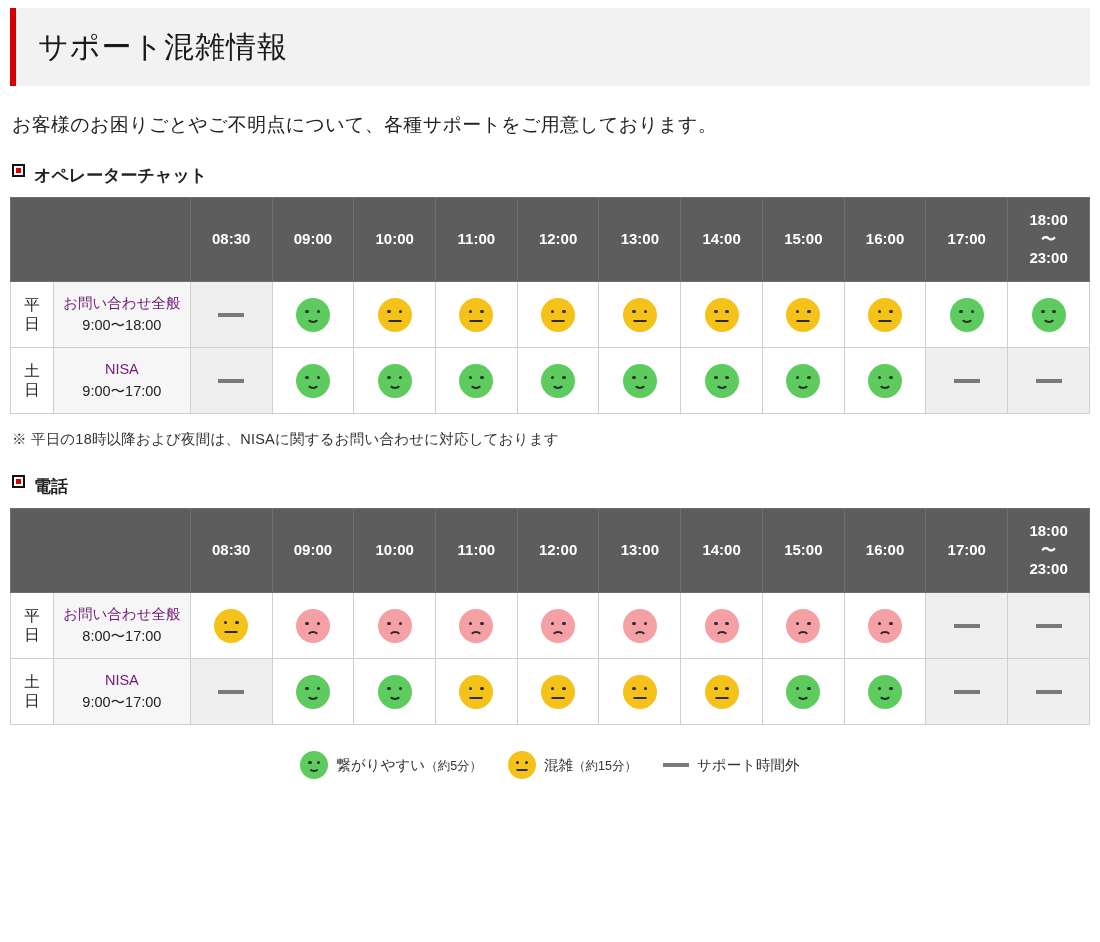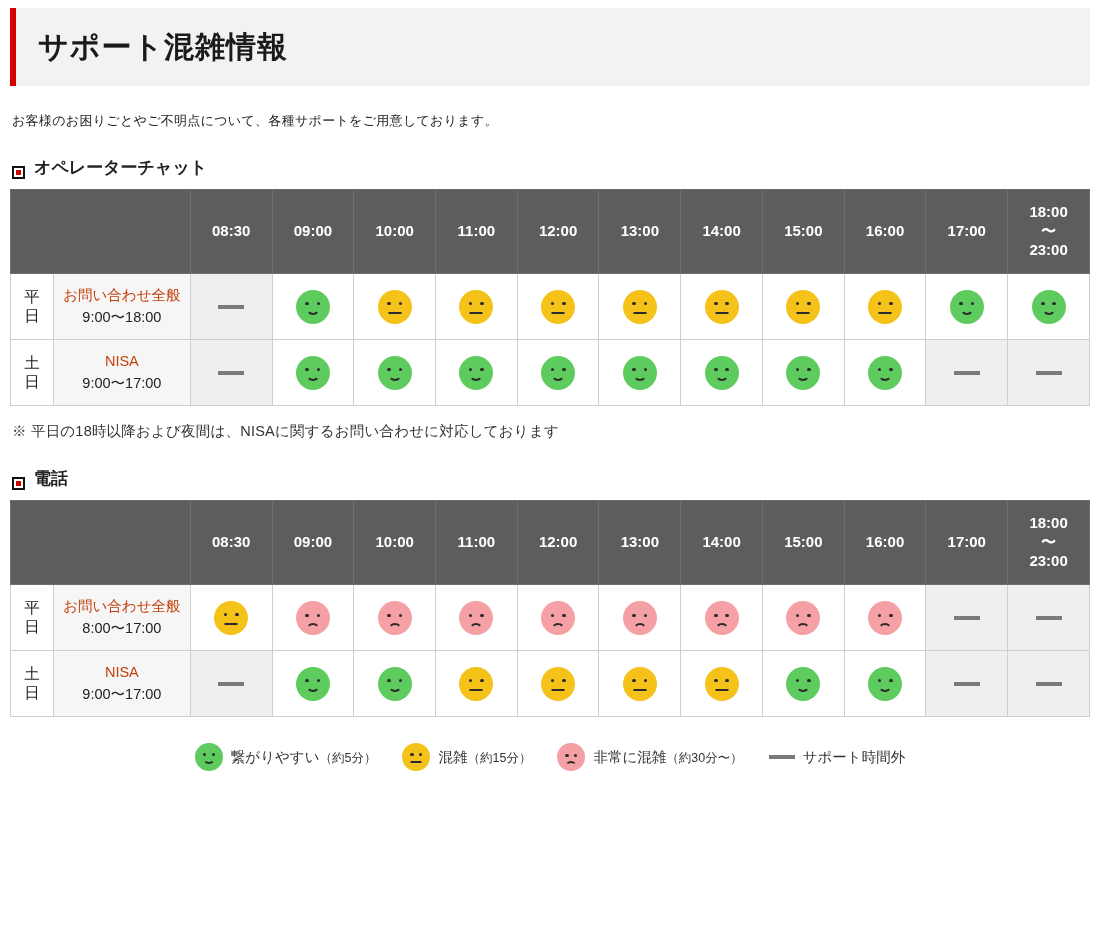--- a/index.html
+++ b/index.html
@@ -20,37 +20,37 @@
     background: #f2f2f2;
     border-left: 6px solid #d40000;
     padding: 16px 0 16px 22px;
     height: 78px;
     display: flex;
     align-items: center;
   }
   .title-bar h1 {
     margin: 0;
     font-size: 30px;
-    font-weight: bold;
+    font-weight: normal;
     letter-spacing: 1px;
     color: #1a1a1a;
     text-align: center;
   }
 
   .lead {
     margin: 26px 0 0 2px;
-    font-size: 13px;
+    font-size: 19px;
     color: #222;
     letter-spacing: 0.3px;
   }
 
   
   .section-head {
     display: flex;
-    align-items: flex-end;
+    align-items: flex-start;
     margin: 26px 0 10px 2px;
     font-size: 17px;
     font-weight: bold;
   }
   .sq-icon {
     display: inline-block;
     width: 13px; height: 13px;
     border: 2px solid #111;
     position: relative;
     margin-right: 9px;
@@ -99,21 +99,21 @@
     color: #222;
     background: #fff;
   }
   td.label {
     background: #f6f6f6;
     font-size: 14.5px;
     line-height: 1.45;
     padding: 6px 2px;
   }
   td.label .lnk {
-    color: #c2410c;
+    color: #701a75;
     display: block;
   }
   td.label .hrs {
     color: #222;
     display: block;
   }
   td.cell { height: 66px; background: #ffffff; }
   td.cell.off { background: #efefef; }
 
   
@@ -386,26 +386,18 @@
       </div>
       <div class="legend-item">
         <span class="face mid">
           <span class="eye l"></span>
           <span class="eye r"></span>
           <span class="mouth"></span>
         </span>
         <span class="lg-text">混雑<span class="small">（約15分）</span></span>
       </div>
       <div class="legend-item">
-        <span class="face bad">
-          <span class="eye l"></span>
-          <span class="eye r"></span>
-          <span class="mouth"></span>
-        </span>
-        <span class="lg-text">非常に混雑<span class="small">（約30分〜）</span></span>
-      </div>
-      <div class="legend-item">
         <span class="dash"></span>
         <span class="lg-text">サポート時間外<span class="small"></span></span>
       </div>
     </div>
 
 </div>
 
 </body></html>

